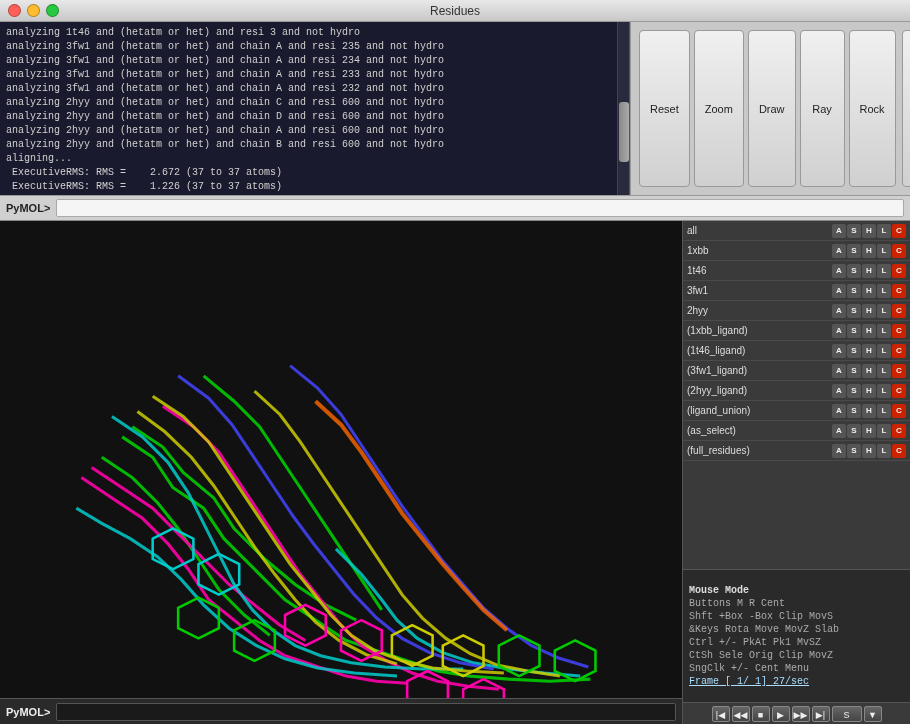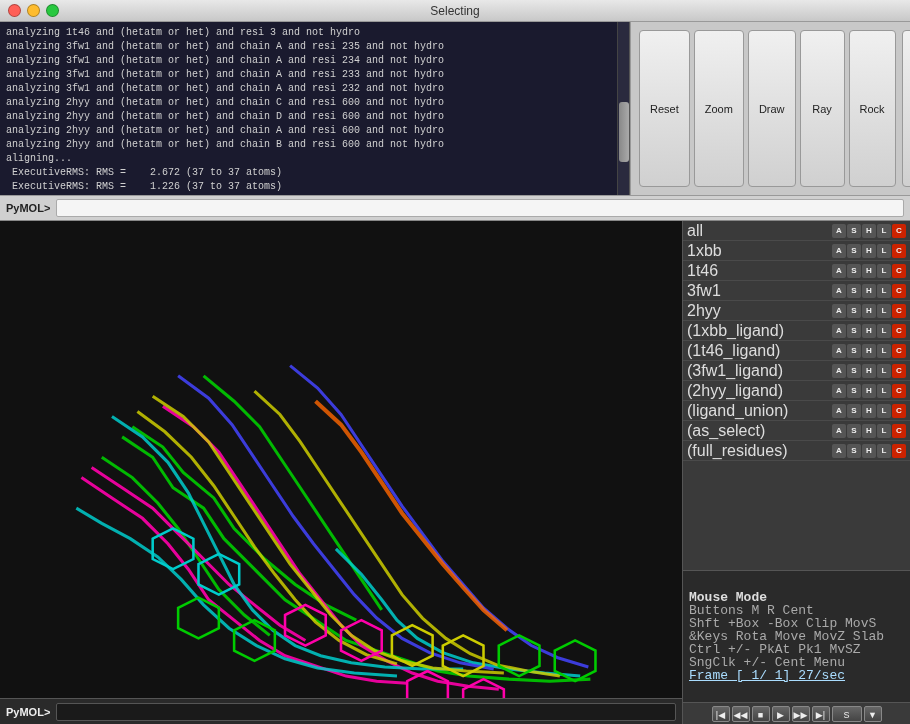--- a/index.html
+++ b/index.html
@@ -223,21 +223,21 @@
     }
     .obj-row {
       display: flex;
       align-items: center;
       height: 20px;
       border-bottom: 1px solid #4a4a4a;
       padding: 0 4px;
     }
     .obj-name {
       flex: 1;
-      font-size: 16px;
+      font-size: 10px;
       color: #ddd;
       white-space: nowrap;
       overflow: hidden;
     }
     .obj-btns {
       display: flex;
       gap: 1px;
     }
     .obj-btn {
       width: 14px;
@@ -252,24 +252,24 @@
     }
     .btn-a { background: #555; }
     .btn-s { background: #555; }
     .btn-h { background: #555; }
     .btn-l { background: #555; }
     .btn-c { background: #cc2200; }
 
     
     #mouse-info {
       background: #2a2a2a;
-      padding: 20px 6px;
+      padding: 14px 6px;
       border-top: 1px solid #555;
       font-family: 'Courier New', monospace;
-      font-size: 13px;
+      font-size: 10px;
       color: #aaa;
       line-height: 13px;
     }
 
     
     #playback-bar {
       height: 22px;
       background: #3a3a3a;
       border-top: 1px solid #555;
       display: flex;
@@ -294,21 +294,21 @@
   </style>
 </head>
 <body>
 
 <div id="titlebar">
   <div id="window-controls">
     <div class="win-btn win-close"></div>
     <div class="win-btn win-min"></div>
     <div class="win-btn win-max"></div>
   </div>
-  <span id="titlebar-title">Selecting</span>
+  <span id="titlebar-title">Residues</span>
 </div>
 
 <div id="main-container">
 
   <div id="top-section">
 
     <div id="console-area">
       <div id="console-text">analyzing 1t46 and (hetatm or het) and resi 3 and not hydro
 analyzing 3fw1 and (hetatm or het) and chain A and resi 235 and not hydro
 analyzing 3fw1 and (hetatm or het) and chain A and resi 234 and not hydro
@@ -562,20 +562,21 @@
             </div>
           </div>
         </div>
 
       <div id="mouse-info">
         <div style="color:#ddd; font-weight:bold;">Mouse Mode</div>
         <div>Buttons   M    R  Cent</div>
         <div>  Shft  +Box -Box Clip MovS</div>
         <div> &amp;Keys  Rota Move MovZ Slab</div>
         <div>  Ctrl  +/-  PkAt Pk1  MvSZ</div>
+        <div>  CtSh  Sele Orig Clip MovZ</div>
         <div>SngClk +/-  Cent Menu</div>
         <div style="color:#adf;text-decoration:underline;">Frame [  1/   1] 27/sec</div>
       </div>
 
       <div id="playback-bar">
         <div class="play-btn">|◀</div>
         <div class="play-btn">◀◀</div>
         <div class="play-btn">■</div>
         <div class="play-btn">▶</div>
         <div class="play-btn">▶▶</div>

